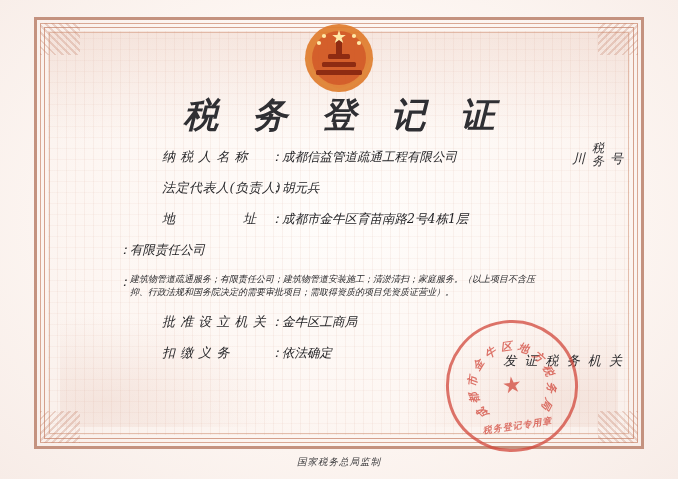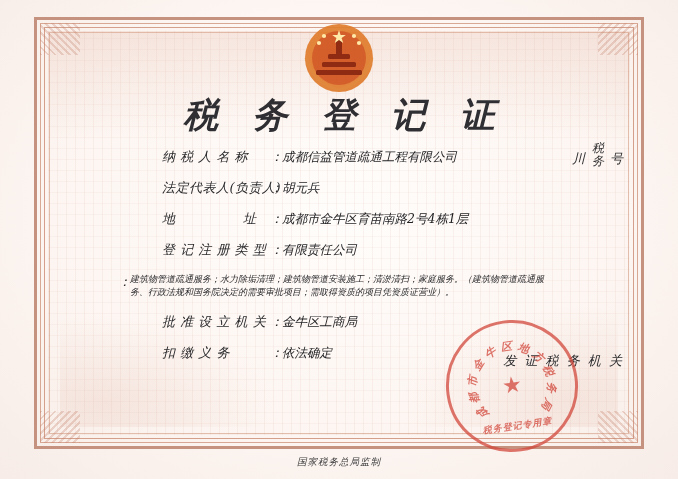--- a/index.html
+++ b/index.html
@@ -371,28 +371,27 @@
       <div class="value">胡元兵</div>
     </div>
 
     <div class="row">
       <div class="label">地　　　　　址</div>
       <div class="colon">：</div>
       <div class="value">成都市金牛区育苗南路2号4栋1层</div>
     </div>
 
     <div class="row">
-      <div class="label">登 记 注 册 类 型</div>
       <div class="colon">：</div>
       <div class="value">有限责任公司</div>
     </div>
 
     <div class="row row-scope">
       <div class="colon">：</div>
-      <div class="value small">建筑物管道疏通服务；水力除垢清理；建筑物管道安装施工；清淤清扫；家庭服务。（建筑物管道疏通服务、行政法规和国务院决定的需要审批项目；需取得资质的项目凭资质证营业）。</div>
+      <div class="value small">建筑物管道疏通服务；有限责任公司；建筑物管道安装施工；清淤清扫；家庭服务。（以上项目不含压抑、行政法规和国务院决定的需要审批项目；需取得资质的项目凭资质证营业）。</div>
     </div>
 
     <div class="row">
       <div class="label">批 准 设 立 机 关</div>
       <div class="colon">：</div>
       <div class="value">金牛区工商局</div>
     </div>
 
     <div class="row">
       <div class="label">扣 缴 义 务</div>

